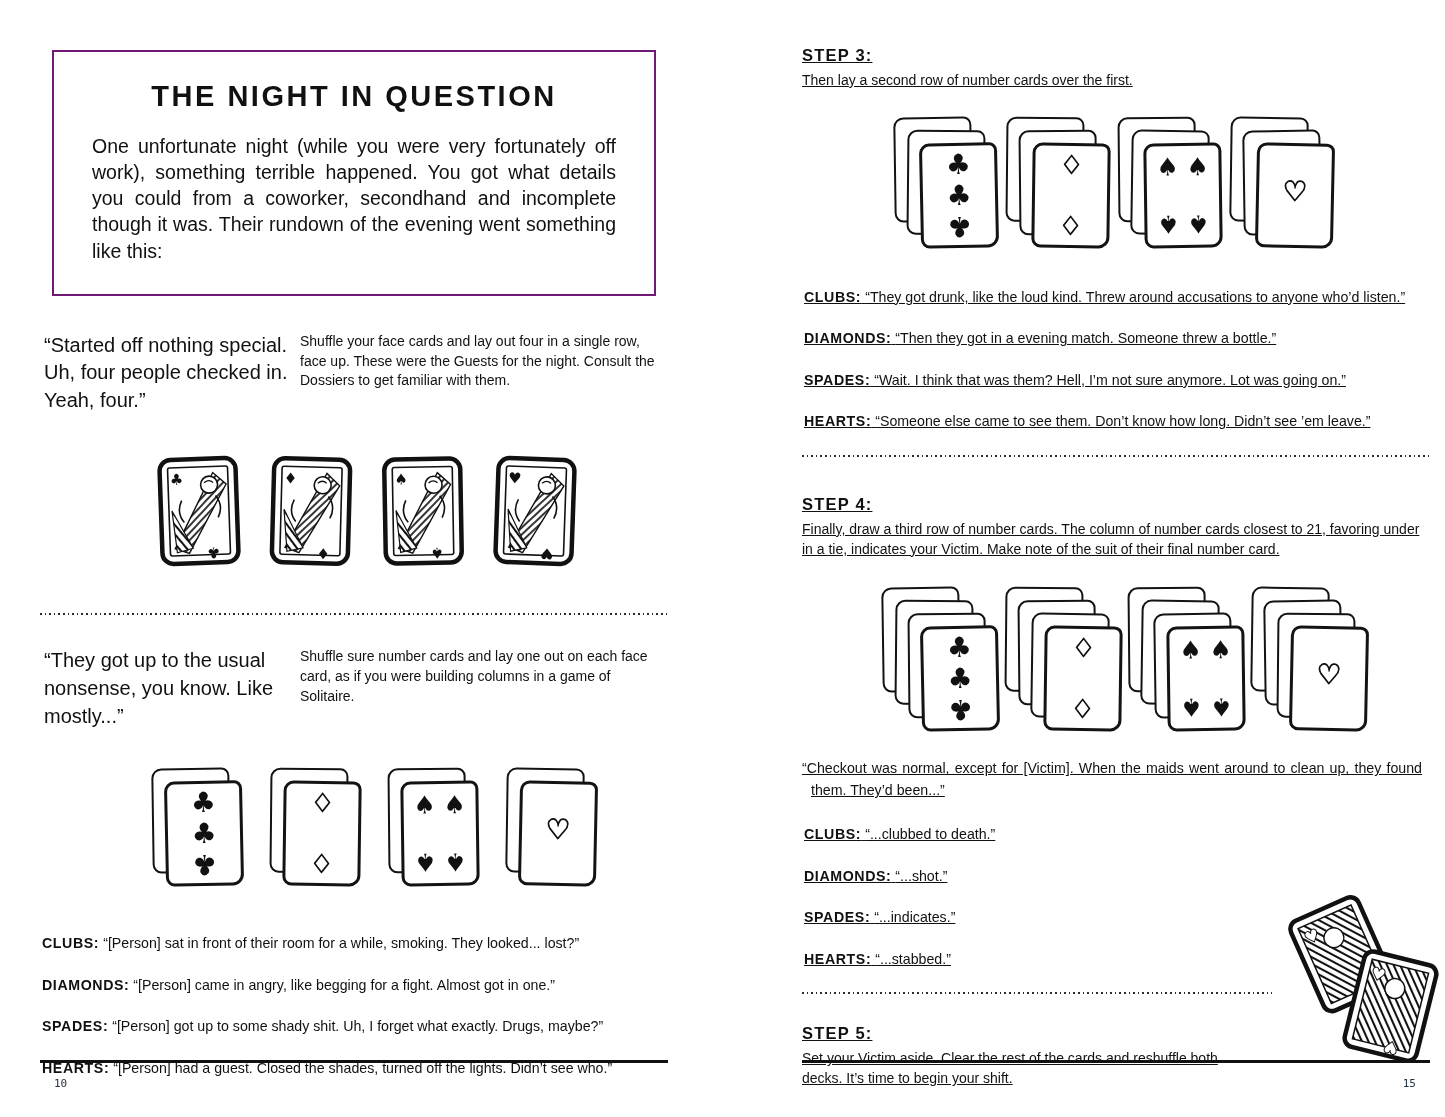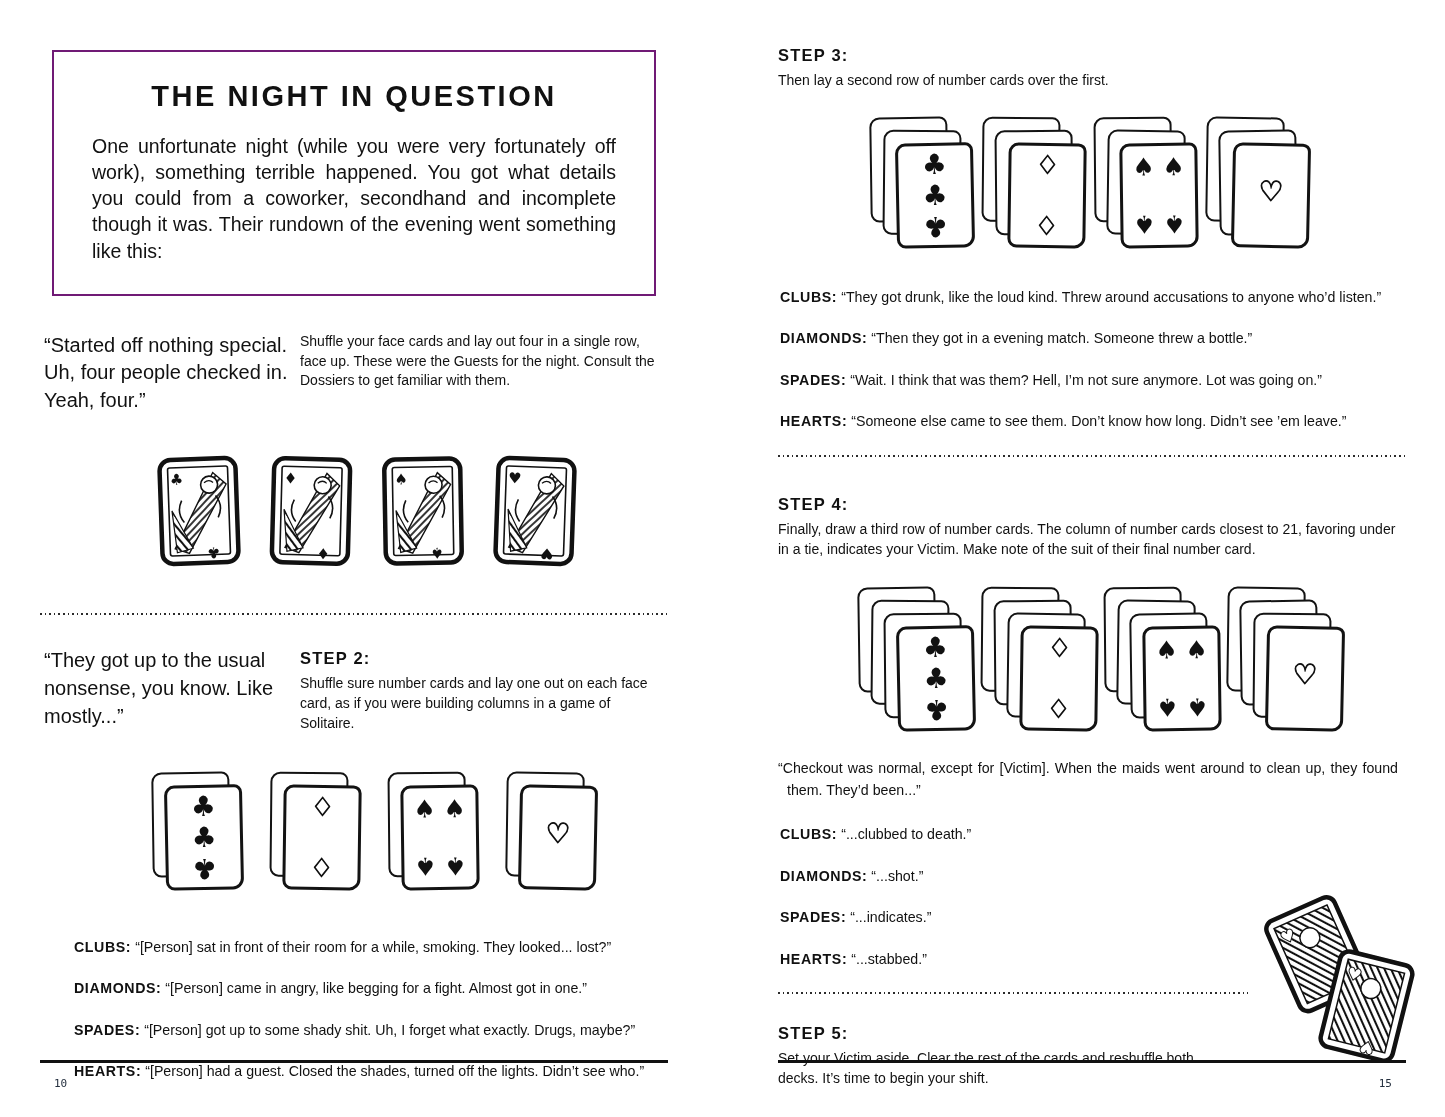--- a/index.html
+++ b/index.html
@@ -3,21 +3,21 @@
 <meta charset="utf-8">
 <style>
   html,body{margin:0;padding:0;}
   body{
     width:1445px;height:1117px;background:#ffffff;
     font-family:"Liberation Sans",sans-serif;color:#111;
     position:relative;overflow:hidden;
   }
   .page{position:absolute;top:0;height:1117px;}
   #left-page{left:40px;width:628px;}
-  #right-page{left:778px;width:628px;}
+  #right-page{left:802px;width:628px;text-decoration:underline;}
 
   
   .title-box{
     border:2px solid #701a75;margin:50px 0 0 12px;width:604px;box-sizing:border-box;
     padding:28px 38px 30px 38px;
   }
   .title-box h1{
     margin:0 0 20px 0;text-align:center;font-size:29px;font-weight:700;
     letter-spacing:2.5px;transform:scaleY(1.04);
   }
@@ -166,21 +166,20 @@
             <text x="69" y="84" font-size="15" fill="#111" font-family="DejaVu Sans,sans-serif" transform="rotate(180 65 88)">♥</text>
           </svg>
         </div>
       </div>
 
     <div class="dotted" style="margin-top:46px;"></div>
 
     <div class="step-row" style="margin-top:32px;">
       <div class="quote-col">“They got up to the usual nonsense, you know. Like mostly...”</div>
       <div class="step-col">
-        <div class="step-heading">STEP 2:</div>
         <p class="step-body">Shuffle sure number cards and lay one out on each face card, as if you were building columns in a game of Solitaire.</p>
       </div>
     </div>
 
     <div class="card-row stack-row" style="margin:38px 0 0 112px;gap:27px;">
         <div class="stack" style="width: 91px; height: 118px;">
           <div class="ghost-card" style="left: 0px; top: 0px; transform: rotate(-0.84deg);"></div>
           <div class="num-card" style="transform: rotate(-1.2deg); left: 13px; top: 13px;">
             <span class="pip" style="left: 50%; top: 19%; font-size: 28px;">♣</span>
             <span class="pip" style="left: 50%; top: 50%; font-size: 28px;">♣</span>
@@ -204,21 +203,21 @@
           </div>
         </div>
         <div class="stack" style="width: 91px; height: 118px;">
           <div class="ghost-card" style="left: 0px; top: 0px; transform: rotate(0.84deg);"></div>
           <div class="num-card" style="transform: rotate(1.2deg); left: 13px; top: 13px;">
             <span class="pip outline" style="left: 50%; top: 46%; font-size: 28px;">♡</span>
           </div>
         </div>
       </div>
 
-    <div style="margin-top:48px;margin-left:32px;">
+    <div style="margin-top:48px;">
       <p class="suit-line">
         <span class="suit-label">CLUBS:</span>
         <span>“[Person] sat in front of their room for a while, smoking. They looked... lost?”</span></p>
       <p class="suit-line">
         <span class="suit-label">DIAMONDS:</span>
         <span>“[Person] came in angry, like begging for a fight. Almost got in one.”</span></p>
       <p class="suit-line">
         <span class="suit-label">SPADES:</span>
         <span>“[Person] got up to some shady shit. Uh, I forget what exactly. Drugs, maybe?”</span></p>
       <p class="suit-line">

